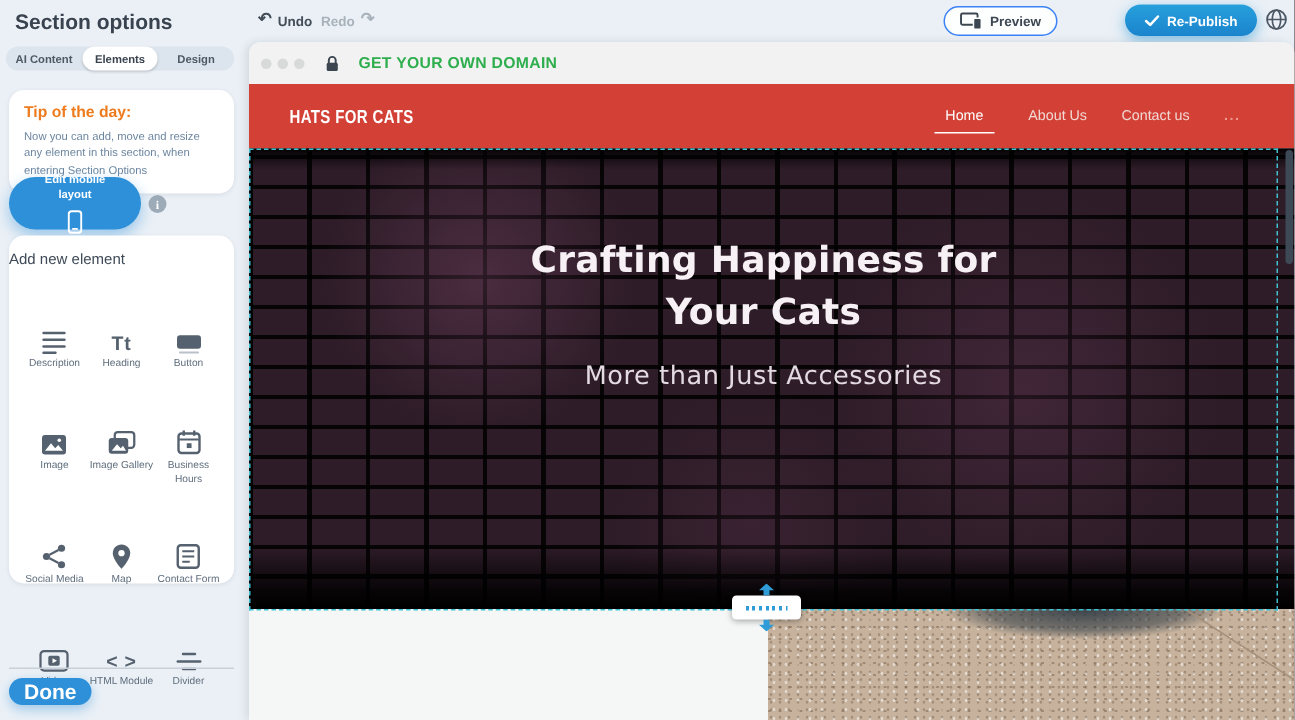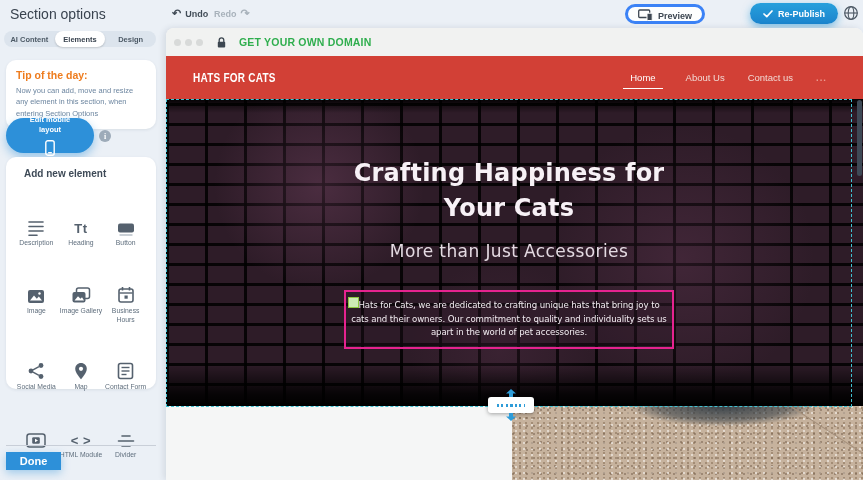--- a/index.html
+++ b/index.html
@@ -1,27 +1,27 @@
 <!DOCTYPE html>
 <html><head>
 <meta charset="utf-8">
 <style>
   * { margin:0; padding:0; box-sizing:border-box; }
   html,body { width:863px; height:480px; overflow:hidden; }
   body { font-family:"Liberation Sans", sans-serif; background:#ebf0f6; position:relative; }
 
   
-  .app-title { position:absolute; left:10px; top:6px; font-size:14px; font-weight:normal; color:#39434f; }
+  .app-title { position:absolute; left:10px; top:6px; font-size:14px; font-weight:bold; color:#39434f; }
   .undo-group { position:absolute; left:172px; top:8px; display:flex; align-items:center; gap:4px;
                 font-size:9px; font-weight:bold; color:#424d58; cursor:pointer; }
   .redo-group { position:absolute; left:214px; top:8px; display:flex; align-items:center; gap:4px;
                 font-size:9px; font-weight:bold; color:#a8b2bb; }
   .u-icon { font-size:11px; line-height:1; }
-  .preview-btn { position:absolute; right:158px; top:4px; height:20px; padding:0 10px; border:3px solid #3b82f6;
-                 border-radius:11px; background:#fdfefe; display:flex; align-items:flex-end; gap:5px;
+  .preview-btn { position:absolute; right:158px; top:4px; height:20px; padding:0 10px; border:1px solid #3b82f6;
+                 border-radius:11px; background:#fdfefe; display:flex; align-items:center; gap:5px;
                  font-size:9px; font-weight:bold; color:#3d4752; }
   .republish-btn { position:absolute; right:25px; top:3px; height:21px; padding:0 13px; border-radius:11px;
                    background:linear-gradient(180deg,#27a0dc,#1b84cd); color:#fff; display:flex; align-items:center;
                    gap:5px; font-size:9px; font-weight:bold; box-shadow:0 3px 9px rgba(33,150,214,.55); }
   .globe-btn { position:absolute; right:4px; top:5px; width:16px; height:16px; }
 
   
   .tabs { position:absolute; left:4px; top:31px; width:152px; height:16px; background:#dce4ed; border-radius:8px;
           display:flex; }
   .tab { flex:1; display:flex; align-items:center; justify-content:center; font-size:7.5px; font-weight:bold;
@@ -35,39 +35,39 @@
 
   .edit-mobile-btn { position:absolute; left:6px; top:118px; width:88px; height:35px; border-radius:18px;
                      background:#2d90d9; box-shadow:0 4px 10px rgba(45,144,217,.45); display:flex; align-items:center;
                      justify-content:center; gap:6px; color:#fff; font-size:7.5px; font-weight:bold; cursor:pointer;flex-direction:column; }
   .info-dot { position:absolute; left:99px; top:130px; width:12px; height:12px; border-radius:50%; background:#9dabb9;
               color:#fff; font-size:8px; font-weight:bold; display:flex; align-items:center; justify-content:center;
               font-family:"Liberation Serif", serif; }
 
   .add-card { position:absolute; left:6px; top:157px; width:150px; height:232px; background:#fff; border-radius:10px;
               padding:11px 0 0; box-shadow:0 1px 3px rgba(50,70,90,.10); }
-  .add-title { margin-left:18px; font-size:10px; font-weight:700; color:#3e4a57; }
+  .add-title { font-size:10px; font-weight:400; color:#3e4a57; }
   .el-grid { margin-top:9px; display:grid; grid-template-columns:repeat(3,1fr); row-gap:8px; padding:0 8px; }
   .el-item { display:flex; flex-direction:column; align-items:center; gap:3px; cursor:pointer; }
   .el-icon { height:20px; display:flex; align-items:flex-end; justify-content:center; color:#55616e;margin-top:28px; }
   .el-label { font-size:6.8px; color:#5f6e7d; text-align:center; line-height:1.3; max-width:46px; }
   .glyph-icon { font-size:13px; font-weight:bold; color:#55616e; line-height:1.1; letter-spacing:.5px; }
   .product-icon { position:relative; width:24px; height:20px; }
   .bag { position:absolute; left:2px; top:6px; width:12px; height:11px; background:#55616e; border-radius:2px;
          transform:rotate(-14deg); }
   .bag::before { content:""; position:absolute; left:2.5px; top:-4px; width:6px; height:6px;
                  border:1.5px solid #55616e; border-bottom:none; border-radius:4px 4px 0 0; }
   .badge-dot { position:absolute; right:1px; top:-1px; width:9px; height:9px; border-radius:50%; background:#ef8b1d;
                color:#fff; font-size:5.5px; font-weight:bold; display:flex; align-items:center; justify-content:center; }
   .shop-pill { position:absolute; right:-1px; bottom:0; padding:1.5px 2.5px; background:#2aa9bb; border-radius:4px;
                color:#fff; font-size:4.2px; font-weight:bold; letter-spacing:.3px; }
 
   .sidebar-divider { position:absolute; left:6px; top:445px; width:150px; height:1px; background:#c9cfd8; }
-  .done-btn { position:absolute; left:6px; top:452px; width:55px; height:18px; border-radius:0; background:#2d90d9;
-              color:#fff; font-size:11px; font-weight:bold; display:flex; align-items:center; justify-content:center;
+  .done-btn { position:absolute; left:6px; top:452px; width:55px; height:18px; border-radius:12px; background:#2d90d9;
+              color:#fff; font-size:14px; font-weight:bold; display:flex; align-items:center; justify-content:center;
               box-shadow:0 3px 8px rgba(45,144,217,.4); cursor:pointer; }
 
   
   .preview { position:absolute; left:166px; top:28px; right:0; bottom:0; border-radius:8px 8px 0 0; overflow:hidden;
              background:#f6f7f7; box-shadow:-2px 0 6px rgba(30,50,70,.12); }
   .browser-bar { height:28px; background:#f1f2f1; display:flex; align-items:center; padding-left:8px; }
   .dot { width:7px; height:7px; border-radius:50%; background:#d8dad9; margin-right:4px; }
   .lock { margin-left:10px; margin-right:5px; display:flex; }
   .url { font-size:10.5px; color:#3e4954; }
   .domain-cta { font-size:10.5px; font-weight:bold; color:#2fae4e; margin-left:8px; letter-spacing:.2px; cursor:pointer; }
@@ -364,24 +364,20 @@
       <span class="nav-item">About Us</span>
       <span class="nav-item">Contact us</span>
       <span class="nav-item nav-more">...</span>
     </div>
   </div>
 
   <div class="hero">
     <div class="hero-content">
       <div class="hero-title">Crafting Happiness for Your Cats</div>
       <div class="hero-sub">More than Just Accessories</div>
-      <div class="para-box">
-        <span class="green-handle"></span>
-        <div class="para-text">Hats for Cats, we are dedicated to crafting unique hats that bring joy to cats and their owners. Our commitment to quality and individuality sets us apart in the world of pet accessories.</div>
-      </div>
     </div>
   </div>
 
   <div class="below">
     <div class="below-white"></div>
     <div class="carpet">
       <div class="seam seam-1"></div>
 
     </div>
   </div>

